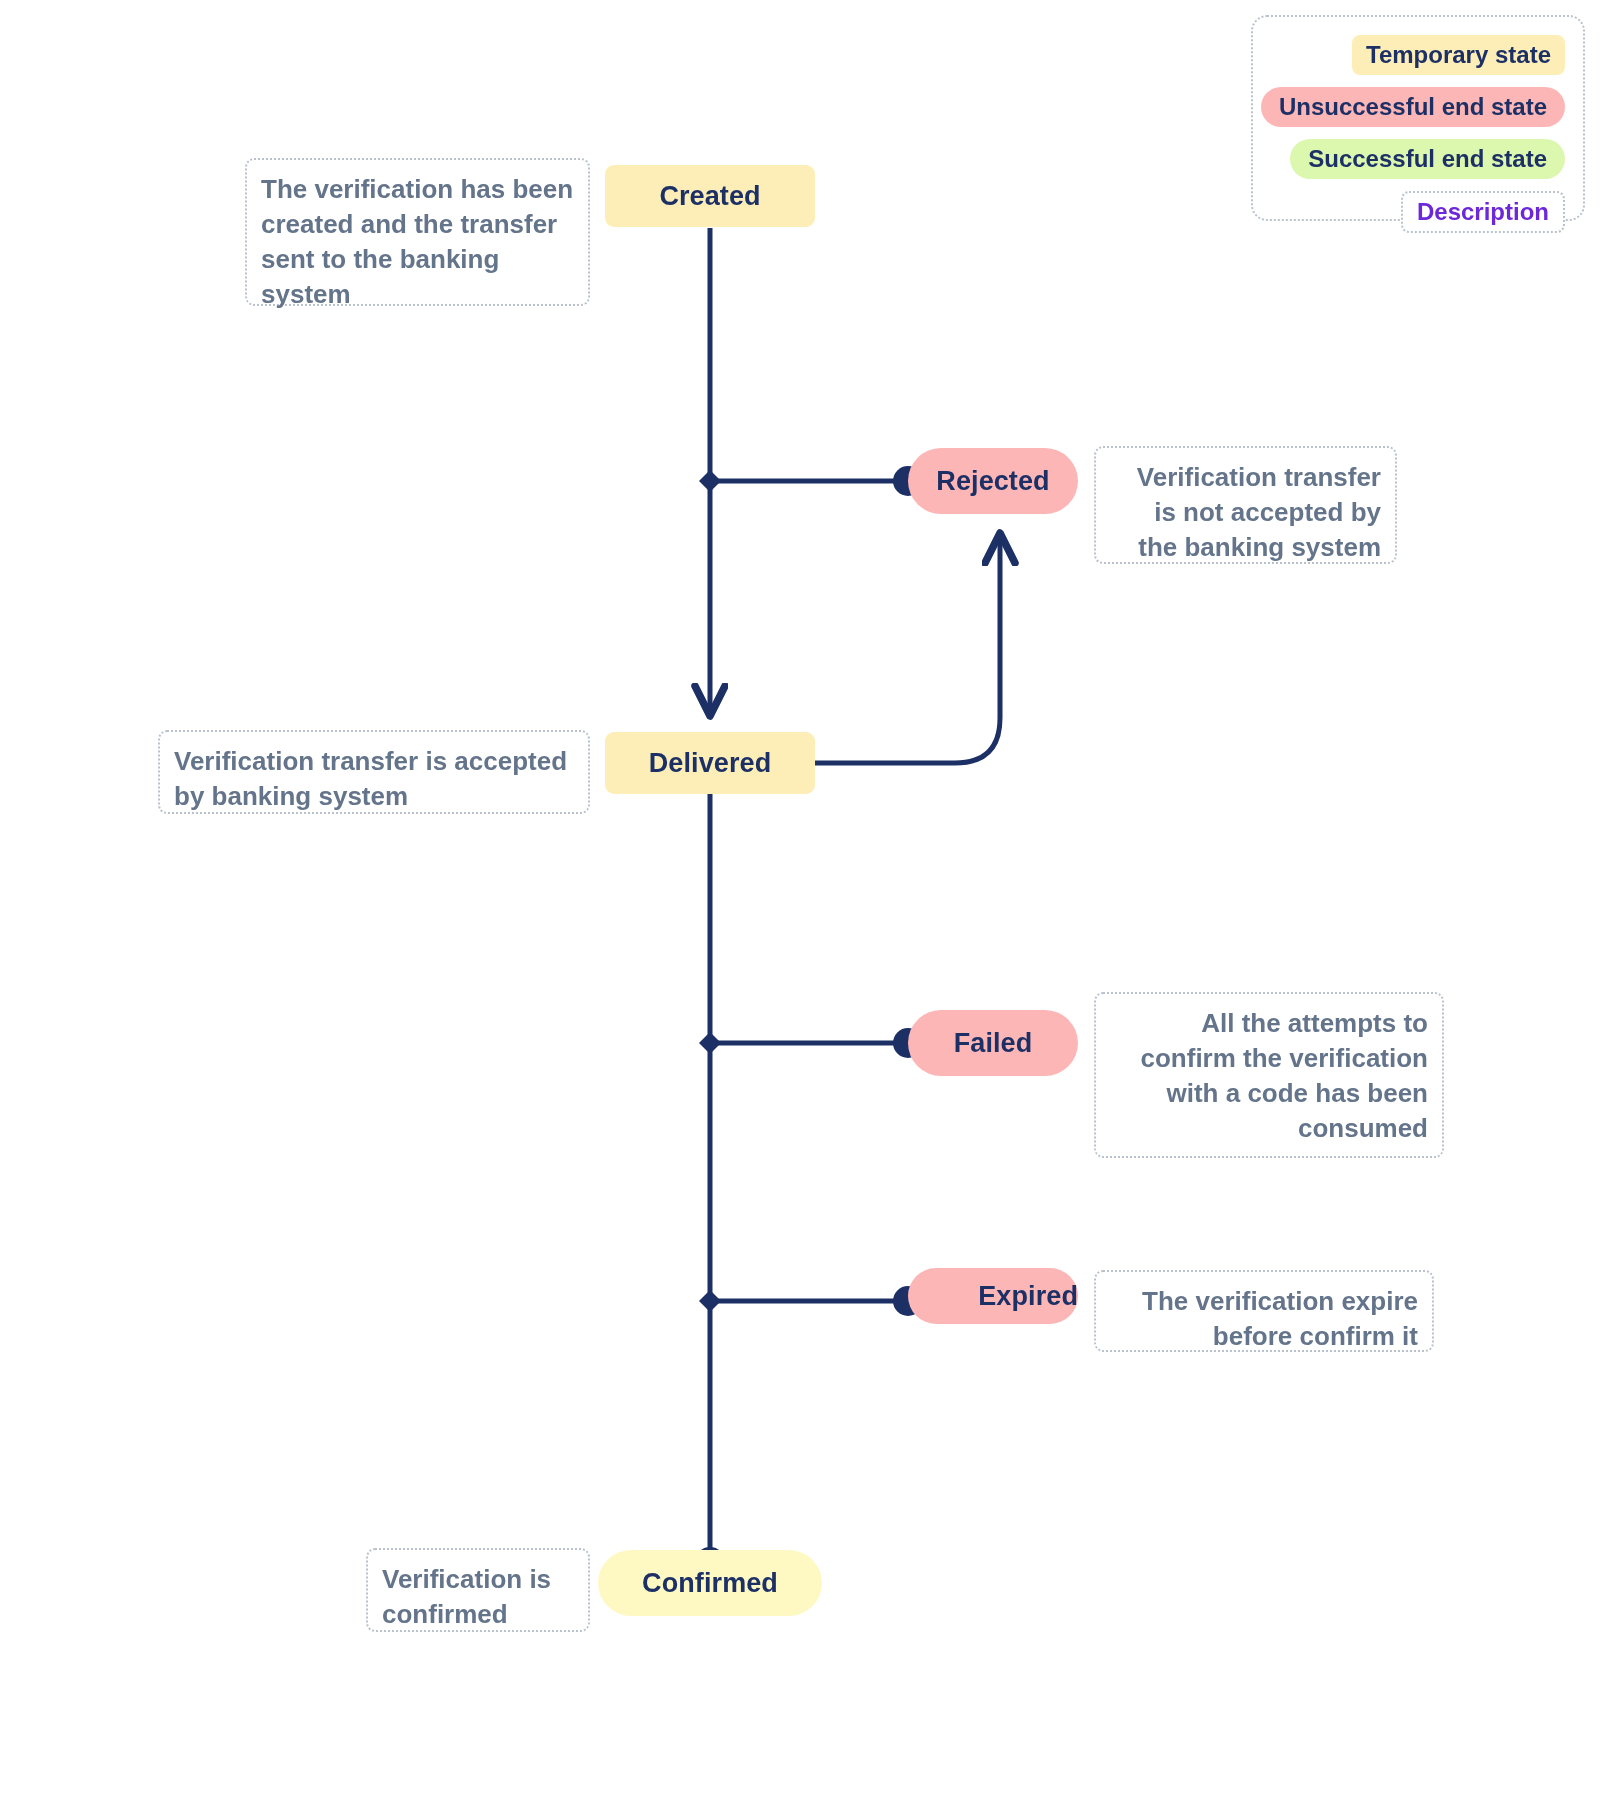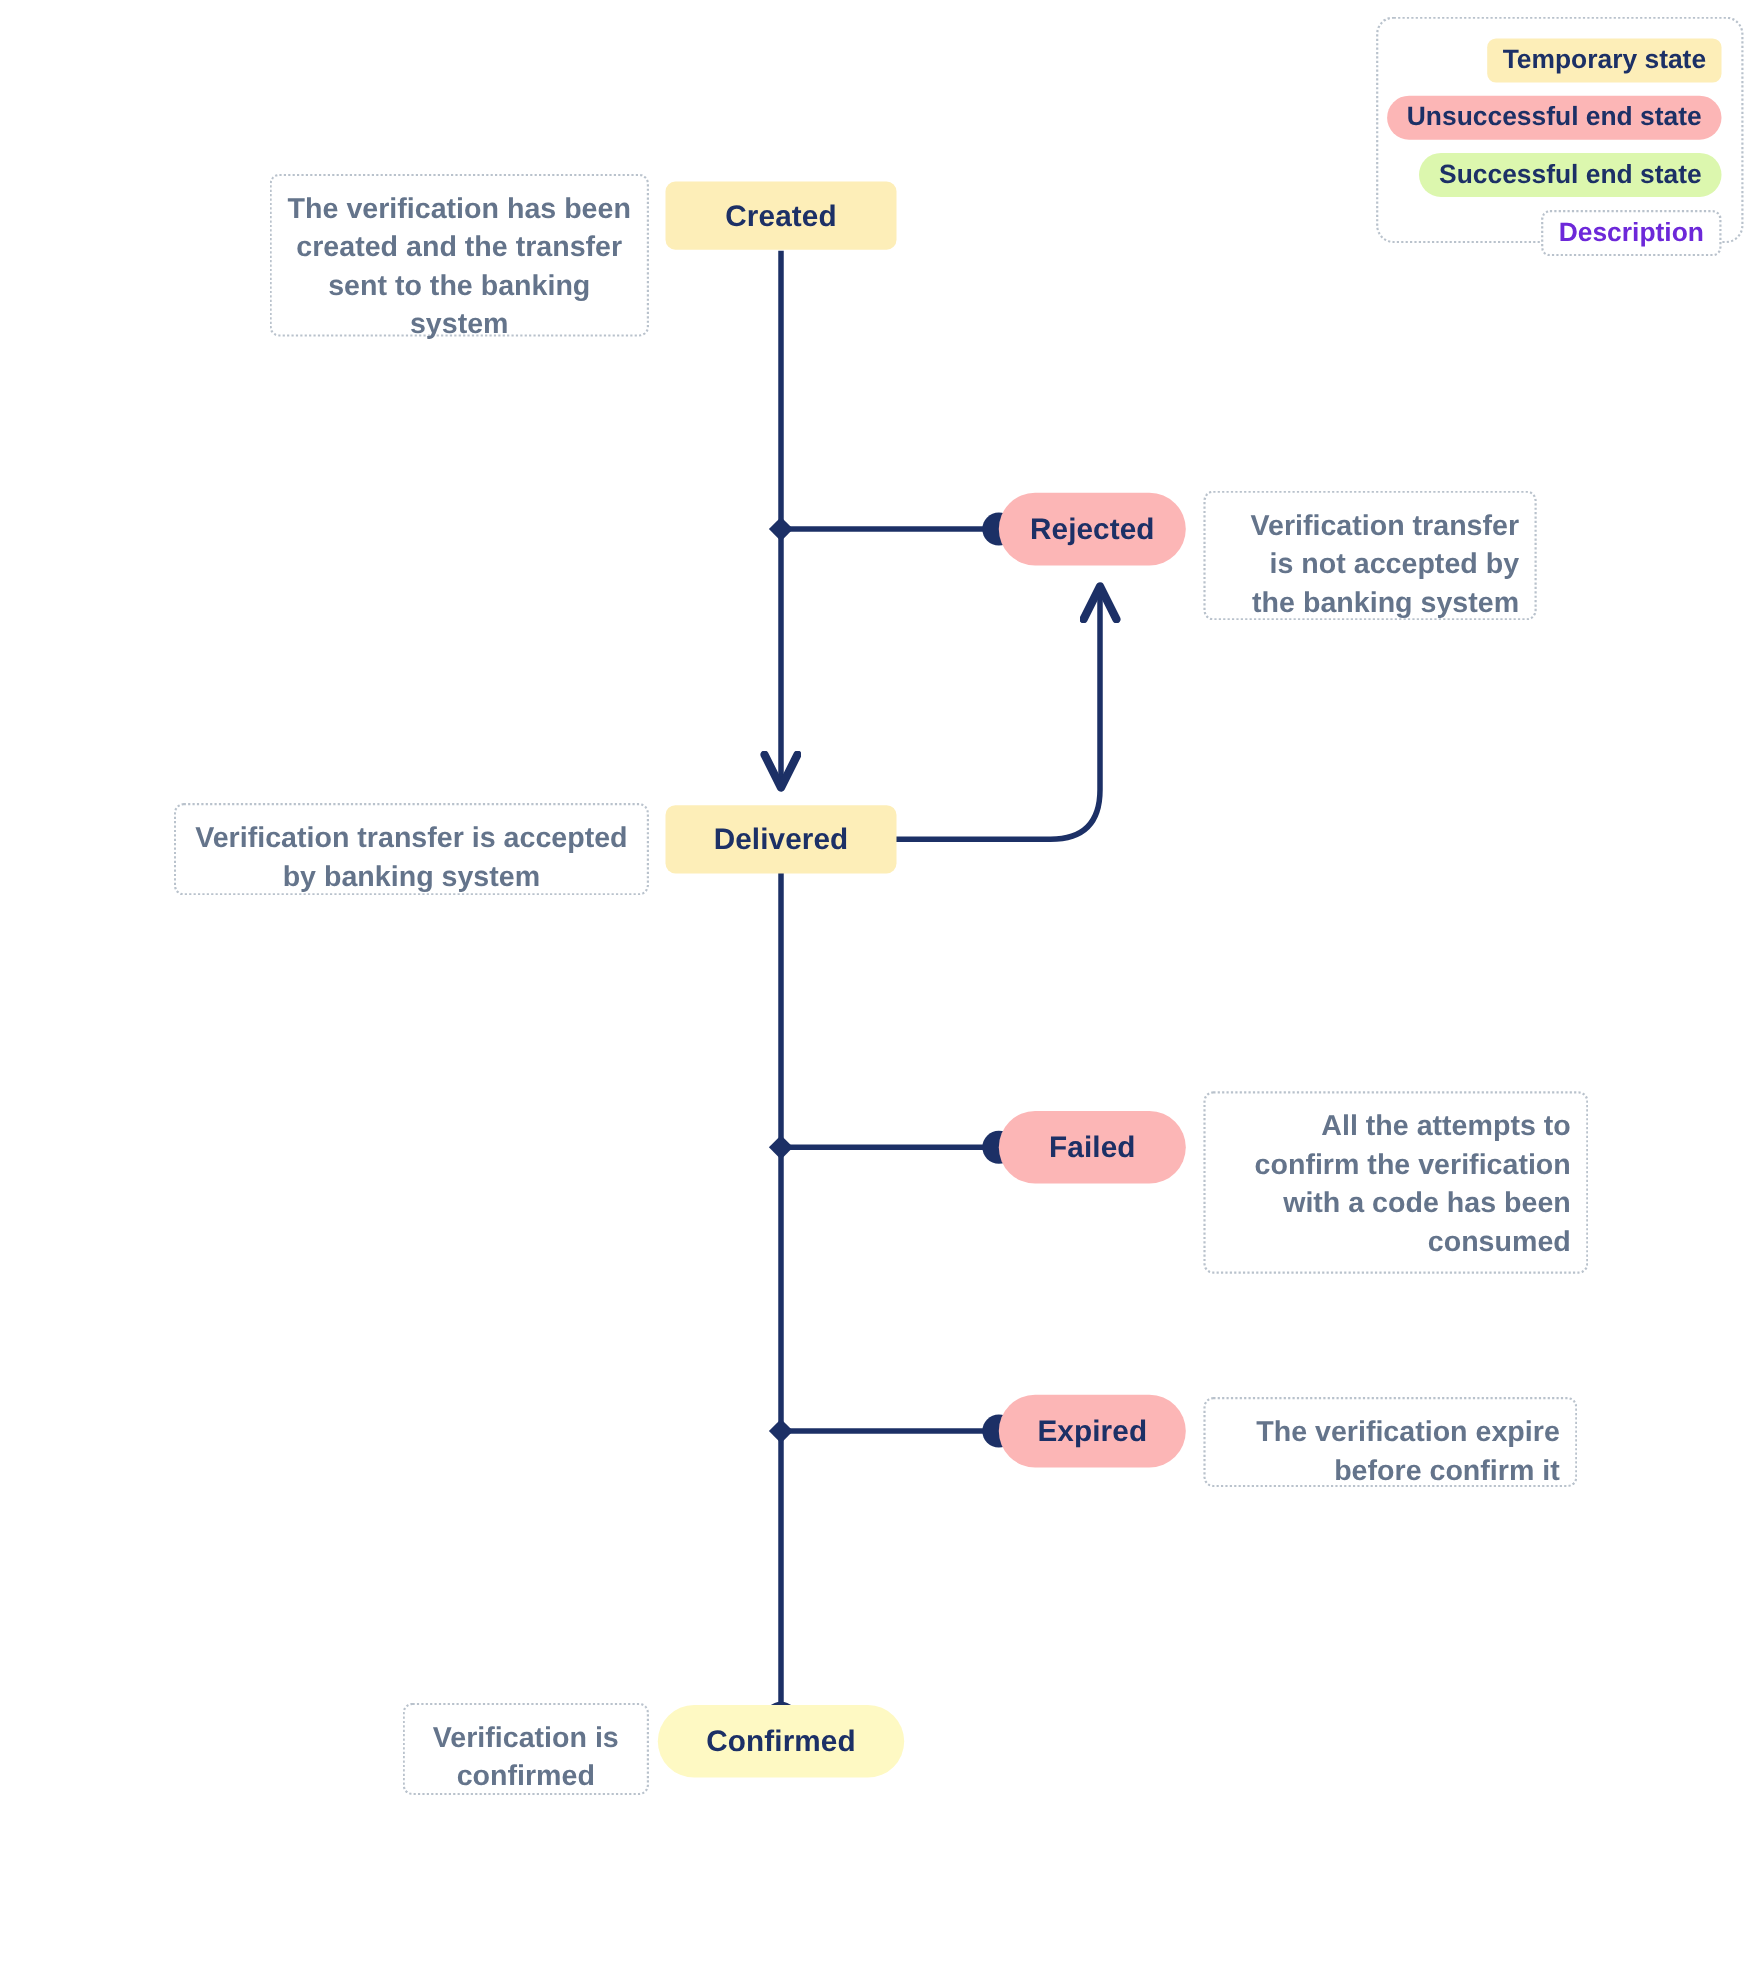--- a/index.html
+++ b/index.html
@@ -57,21 +57,21 @@
     position: absolute;
     box-sizing: border-box;
     border: 2px dotted #b9c2cc;
     border-radius: 9px;
     color: #64748b;
     font-weight: bold;
     font-size: 26px;
     line-height: 35px;
     padding: 12px 14px;
   }
-  .desc-right-align { text-align: center; }
+  .desc-right-align { text-align: left; }
   .desc-left-align  { text-align: right; }
 
   
   #legend {
     position: absolute;
     left: 1251px;
     top: 15px;
     width: 334px;
     height: 206px;
     box-sizing: border-box;
@@ -157,21 +157,21 @@
   </div>
 
   <div class="node node-temp" style="left:605px; top:732px; width:210px; height:62px;">
     <span>Delivered</span>
   </div>
 
   <div class="node node-fail" style="left:908px; top:1010px; width:170px; height:66px;">
     <span>Failed</span>
   </div>
 
-  <div class="node node-fail" style="left:908px; top:1268px; width:170px; height:66px;">
+  <div class="node node-fail" style="left:908px; top:1268px; width:170px; height:56px;justify-content:flex-end;">
     <span>Expired</span>
   </div>
 
   <div class="node node-success" style="left:598px; top:1550px; width:224px; height:66px;">
     <span>Confirmed</span>
   </div>
 
   <div class="desc desc-right-align" style="left:245px; top:158px; width:345px; height:148px;">
     <span>The verification has been created and the transfer sent to the banking system</span>
   </div>

